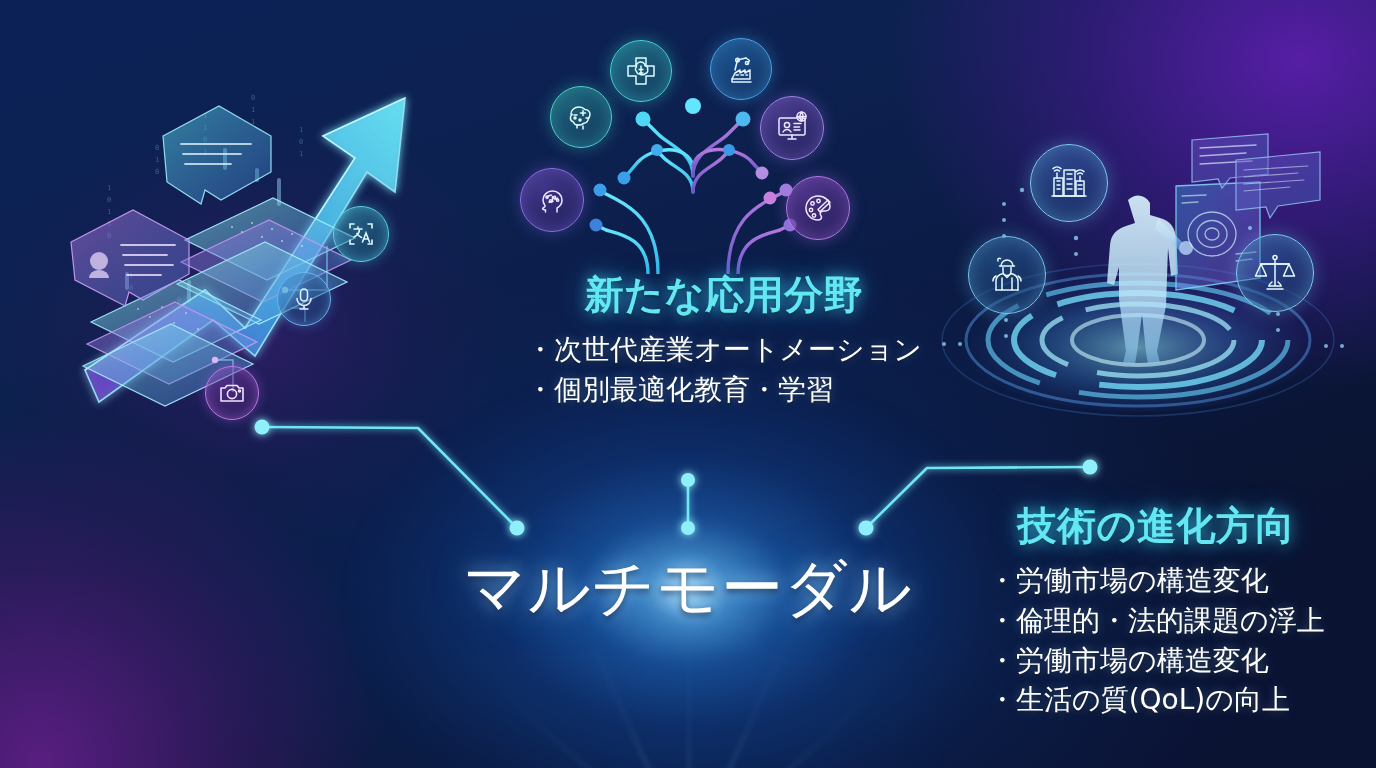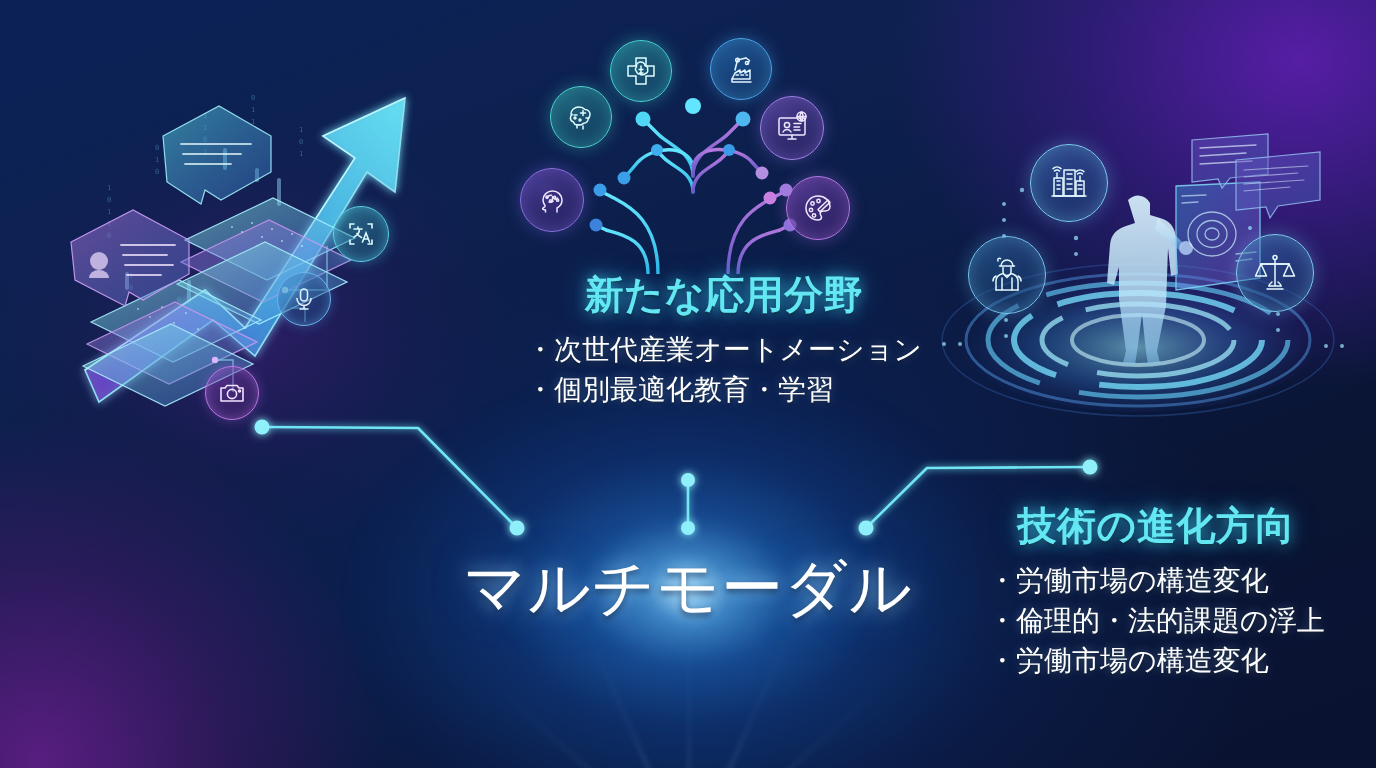--- a/index.html
+++ b/index.html
@@ -581,20 +581,21 @@
       <li>個別最適化教育・学習</li>
     </ul>
   </div>
 
   <div class="panel" id="panel-social">
     <h2>技術の進化方向</h2>
     <ul>
       <li>労働市場の構造変化</li>
       <li>倫理的・法的課題の浮上</li>
       <li>労働市場の構造変化</li>
+      <li>生活の質(QoL)の向上</li>
     </ul>
   </div>
 
   <div id="center-title">
     <div class="line1">マルチモーダル</div>
   </div>
 
 </div>
 
 </body></html>

